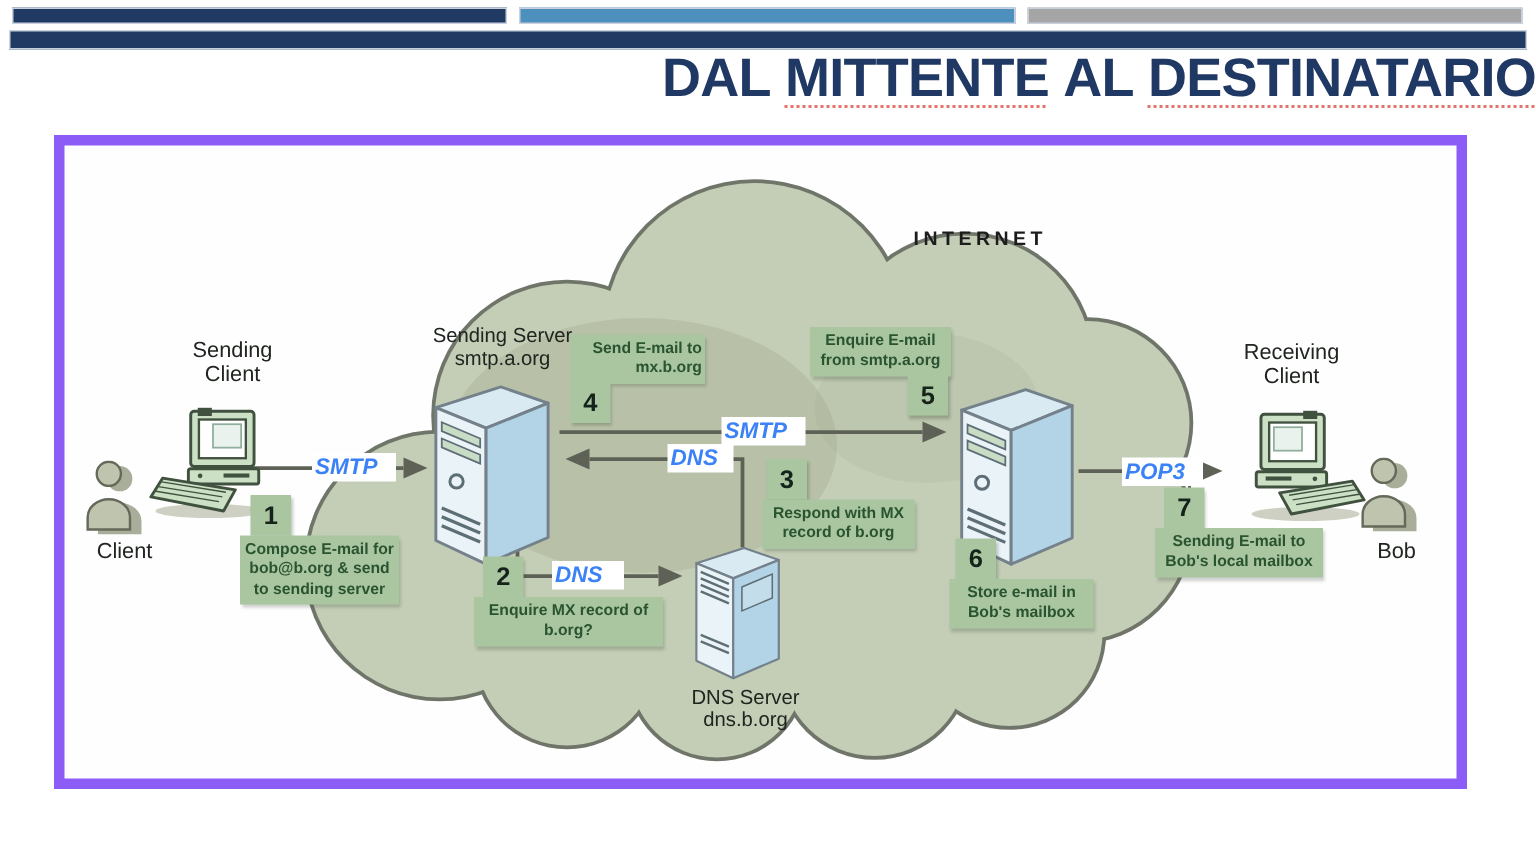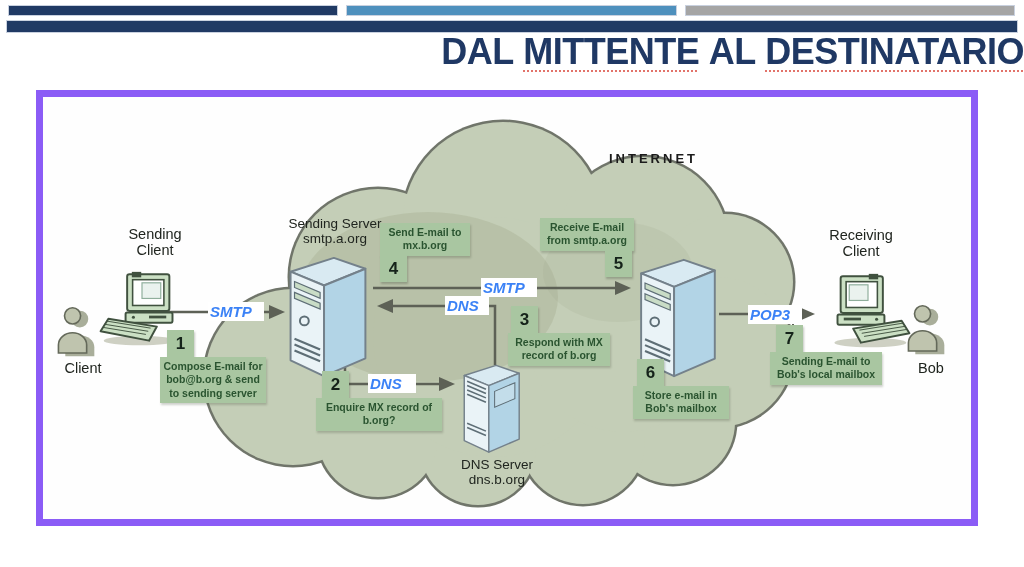--- a/index.html
+++ b/index.html
@@ -212,24 +212,24 @@
 
     <div class="step-num" style="left:124px;top:233px;">1</div>
     <div class="step-text" style="left:117px;top:260px;width:106px;">Compose E-mail for bob@b.org &amp; send to sending server</div>
 
     <div class="step-num" style="left:279px;top:274px;">2</div>
     <div class="step-text" style="left:273px;top:301px;width:126px;">Enquire MX record of b.org?</div>
 
     <div class="step-num" style="left:468px;top:209px;">3</div>
     <div class="step-text" style="left:465px;top:236px;width:102px;text-align:center;">Respond with MX record of b.org</div>
 
-    <div class="step-text" style="left:337px;top:126px;width:90px;">Send E-mail to mx.b.org</div>
+    <div class="step-text" style="left:337px;top:126px;width:90px;text-align:right;">Send E-mail to mx.b.org</div>
     <div class="step-num" style="left:337px;top:158px;">4</div>
 
-    <div class="step-text" style="left:497px;top:121px;width:94px;">Receive E-mail from smtp.a.org</div>
+    <div class="step-text" style="left:497px;top:121px;width:94px;">Enquire E-mail from smtp.a.org</div>
     <div class="step-num" style="left:562px;top:153px;">5</div>
 
     <div class="step-num" style="left:594px;top:262px;">6</div>
     <div class="step-text" style="left:590px;top:289px;width:96px;">Store e-mail in Bob's mailbox</div>
 
     <div class="step-num" style="left:733px;top:228px;">7</div>
     <div class="step-text" style="left:727px;top:255px;width:112px;">Sending E-mail to Bob's local mailbox</div>
 
   </div>
 </div>

